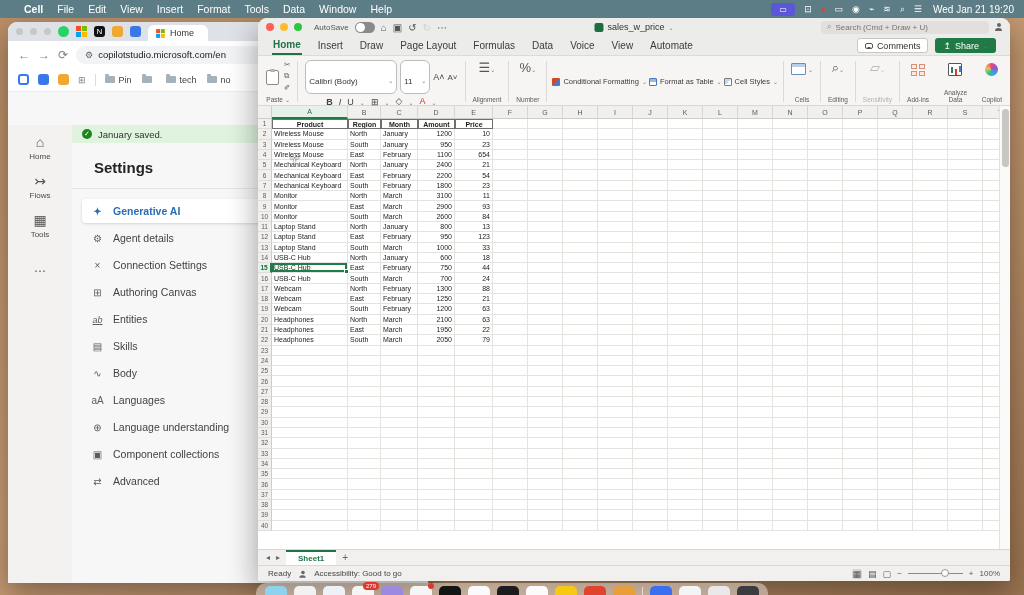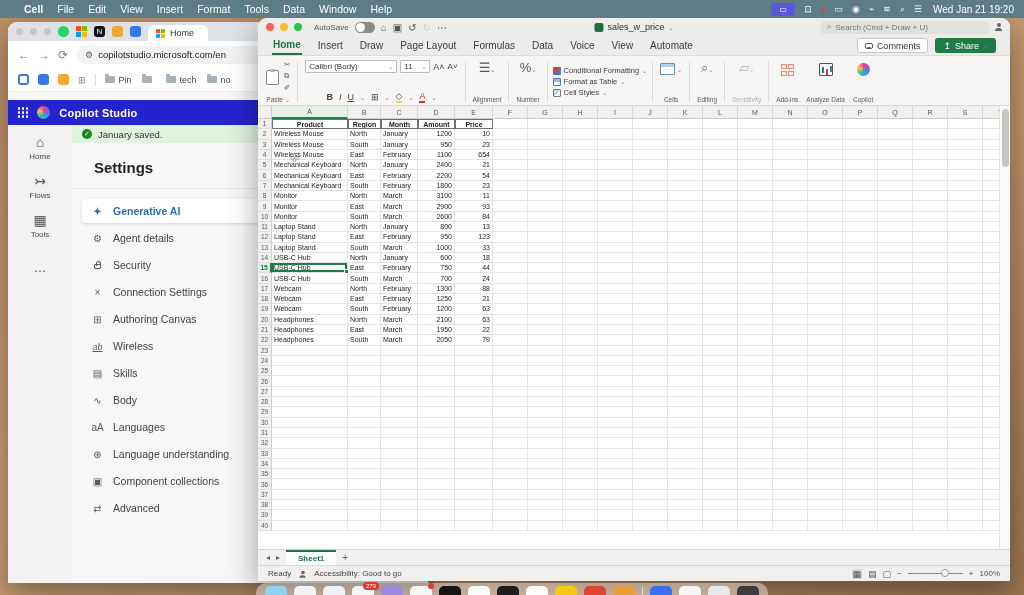--- a/index.html
+++ b/index.html
@@ -91,28 +91,28 @@
   .btn-share{height:15px;background:#1f7a46;border-radius:3px;display:flex;align-items:center;gap:4px;padding:0 8px;font-size:9px;color:#fff}
   .x-ribbon{height:50px;background:#f6f5f3;border-bottom:1px solid #d9d7d4;display:flex;align-items:stretch;padding:3px 6px 1px;flex:none;gap:4px}
   .rg{display:flex;flex-direction:column;align-items:center;justify-content:space-between;padding:1px 2px}
   .rg .lbl{font-size:6.5px;color:#5b5957;white-space:nowrap;display:flex;align-items:center;gap:2px}
   .rsep{width:1px;background:#dcdad7;margin:2px 1px}
   .clip{width:13px;height:15px;border:1px solid #8a8885;border-radius:2px;background:#fff;position:relative;margin-top:2px}
   .clip::before{content:"";position:absolute;top:-2px;left:3px;width:5px;height:3px;background:#b5b3b0;border-radius:1px}
   .mini-col{display:flex;flex-direction:column;gap:2px;font-size:7.5px;color:#555;justify-content:center}
   .paste-wrap{display:flex;gap:5px;align-items:center}
   .font-row{display:flex;align-items:center;gap:3px}
-  .combo{height:13px;border:1px solid #bfbdb9;border-radius:1px;background:#fff;display:flex;align-items:center;justify-content:space-between;padding:4px 3px;font-size:8px;color:#333}
+  .combo{height:13px;border:1px solid #bfbdb9;border-radius:6px;background:#fff;display:flex;justify-content:space-between;padding:16px 3px;font-size:8px;color:#333}
   .w92{width:92px}.w30{width:30px}
   .chev{font-size:6px;color:#777}
   .fmt-row{display:flex;align-items:center;gap:6px;font-size:9px;color:#444;margin-top:2px}
   .fmt-row .u-y{border-bottom:2px solid #e8d44d;padding-bottom:0}
   .fmt-row .u-r{border-bottom:2px solid #c0392b;padding-bottom:0;color:#c0392b}
   .big-glyph{font-size:13px;color:#555;line-height:16px}
-  .styles-col{display:flex;flex-direction:column;justify-content:center;gap:2px}
+  .styles-col{display:flex;flex-direction:row;justify-content:center;gap:2px}
   .style-row{display:flex;align-items:center;gap:3px;font-size:7.5px;color:#3b3b3b;white-space:nowrap}
   .sic{width:8px;height:8px;border-radius:1px;flex:none}
   .sic.cf{background:linear-gradient(135deg,#d24726 50%,#4a79c4 50%)}
   .sic.ft{border:1px solid #4a79c4;background:linear-gradient(#9db8dd 3px,#fff 3px)}
   .sic.cs{border:1px solid #7a7a7a;background:linear-gradient(135deg,#c4d8f0 50%,#fff 50%)}
   .cells-ic{width:15px;height:12px;border:1px solid #6a8fb5;background:linear-gradient(#b9cfe6 3px,#fff 3px);border-radius:1px}
   .addins-ic{display:grid;grid-template-columns:6px 6px;grid-template-rows:5px 5px;gap:1.5px}
   .addins-ic i{border:1px solid #d88f73;background:#fbeae2;display:block}
   .analyze-ic{width:14px;height:13px;border:1px solid #555;border-radius:1px;position:relative;background:#fff}
   .analyze-ic::before{content:"";position:absolute;left:2px;bottom:2px;width:2px;height:6px;background:#2e7d5b;box-shadow:4px 2px 0 #d24726,8px -1px 0 #4a79c4}
@@ -244,35 +244,20 @@
           <span class="folder-ic"></span>
           <span>tech</span>
         </span>
         <span class="bm-folder">
           <span class="folder-ic"></span>
           <span>no</span>
         </span>
       </span>
   </div>
   <div class="b-app">
-    <div class="cs-header">
-      <span class="waffle">
-          <i></i>
-          <i></i>
-          <i></i>
-          <i></i>
-          <i></i>
-          <i></i>
-          <i></i>
-          <i></i>
-          <i></i>
-        </span>
-      <span class="cs-logo"></span>
-      <span class="cs-title">Copilot Studio</span>
-    </div>
     <div class="cs-rail">
         <div class="rail-item">
           <span class="rail-glyph">⌂</span>
           <span>Home</span>
         </div>
         <div class="rail-item">
           <span class="rail-glyph">↣</span>
           <span>Flows</span>
         </div>
         <div class="rail-item">
@@ -293,34 +278,30 @@
       <div class="cs-nav">
           <div class="cs-nav-item selected">
             <span class="nav-ic">✦</span>
             <span>Generative AI</span>
           </div>
           <div class="cs-nav-item">
             <span class="nav-ic">⚙</span>
             <span>Agent details</span>
           </div>
           <div class="cs-nav-item">
-            <span class="nav-ic"><span class="lock"></span></span>
-            <span>Security</span>
-          </div>
-          <div class="cs-nav-item">
             <span class="nav-ic">×</span>
             <span>Connection Settings</span>
           </div>
           <div class="cs-nav-item">
             <span class="nav-ic">⊞</span>
             <span>Authoring Canvas</span>
           </div>
           <div class="cs-nav-item">
             <span class="nav-ic"><span class="uline">ab</span></span>
-            <span>Wireless</span>
+            <span>Entities</span>
           </div>
           <div class="cs-nav-item">
             <span class="nav-ic">▤</span>
             <span>Skills</span>
           </div>
           <div class="cs-nav-item">
             <span class="nav-ic">∿</span>
             <span>Body</span>
           </div>
           <div class="cs-nav-item">

